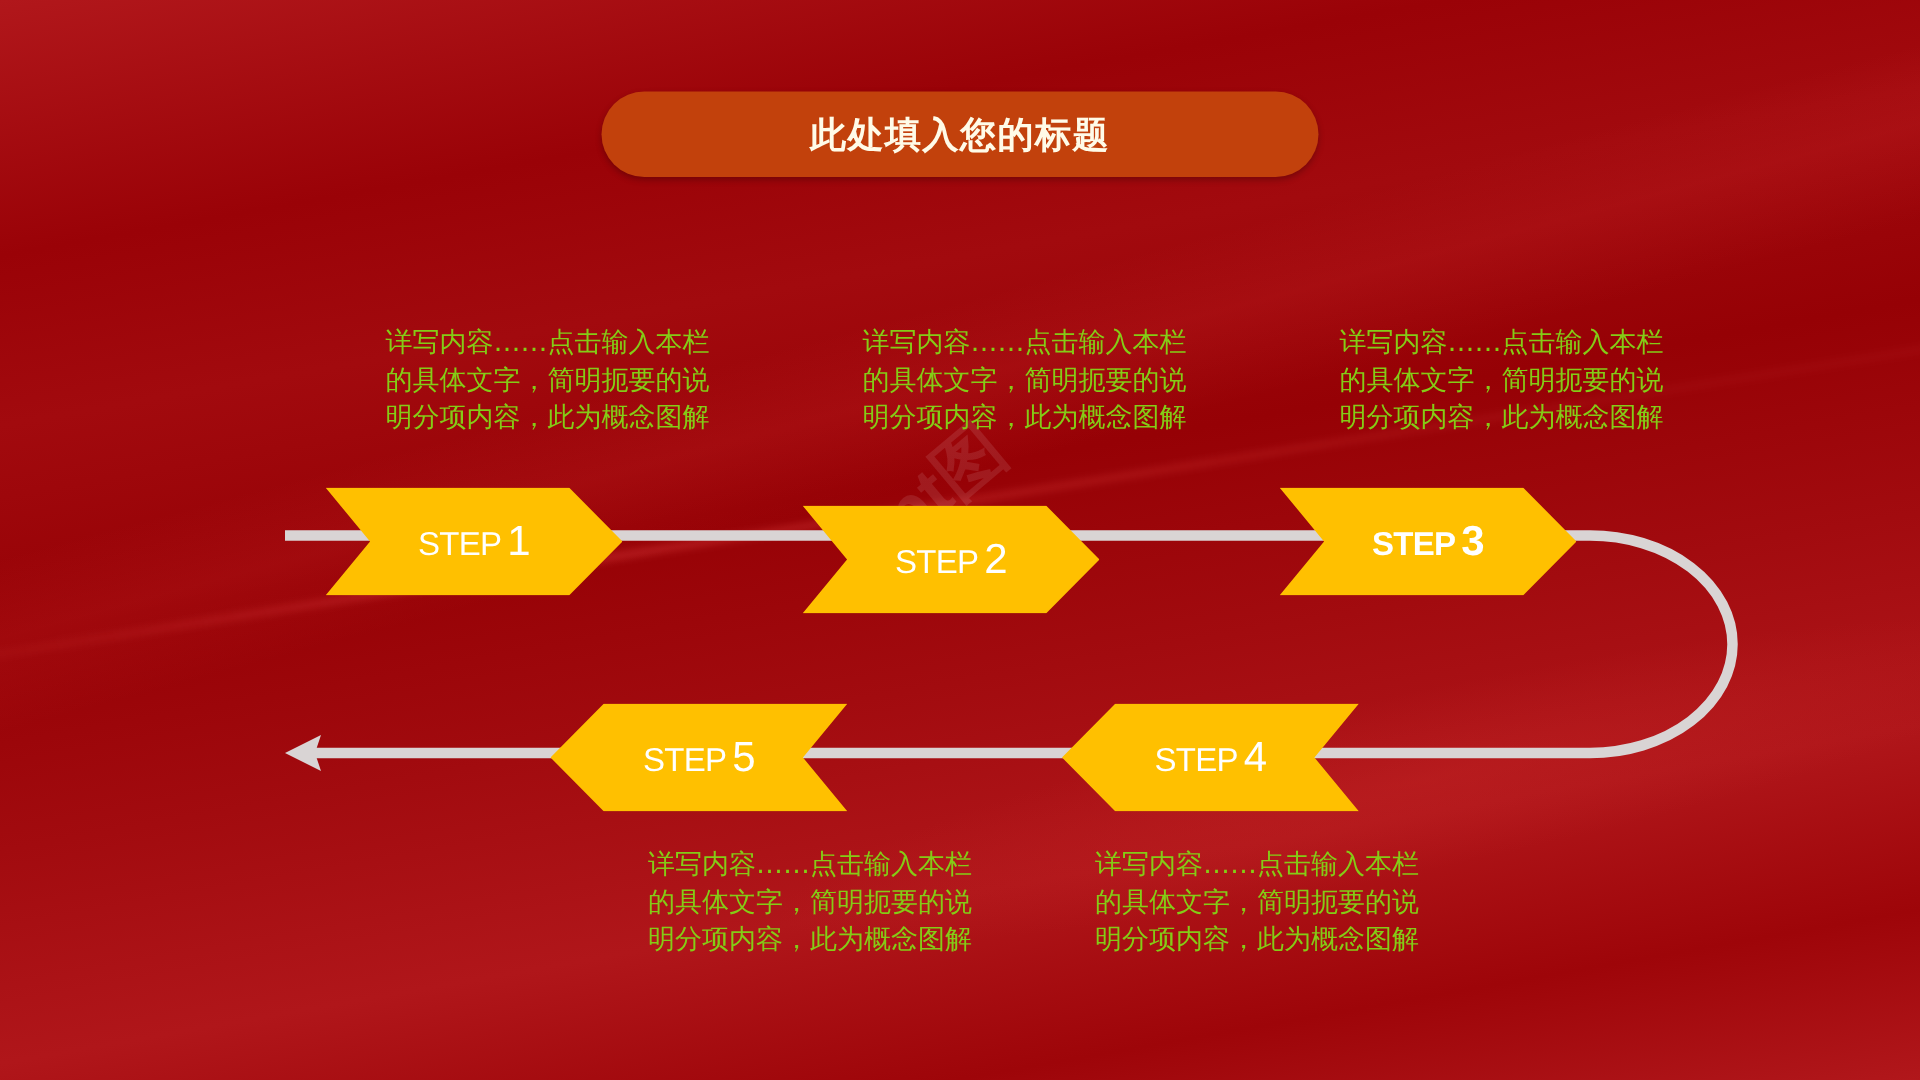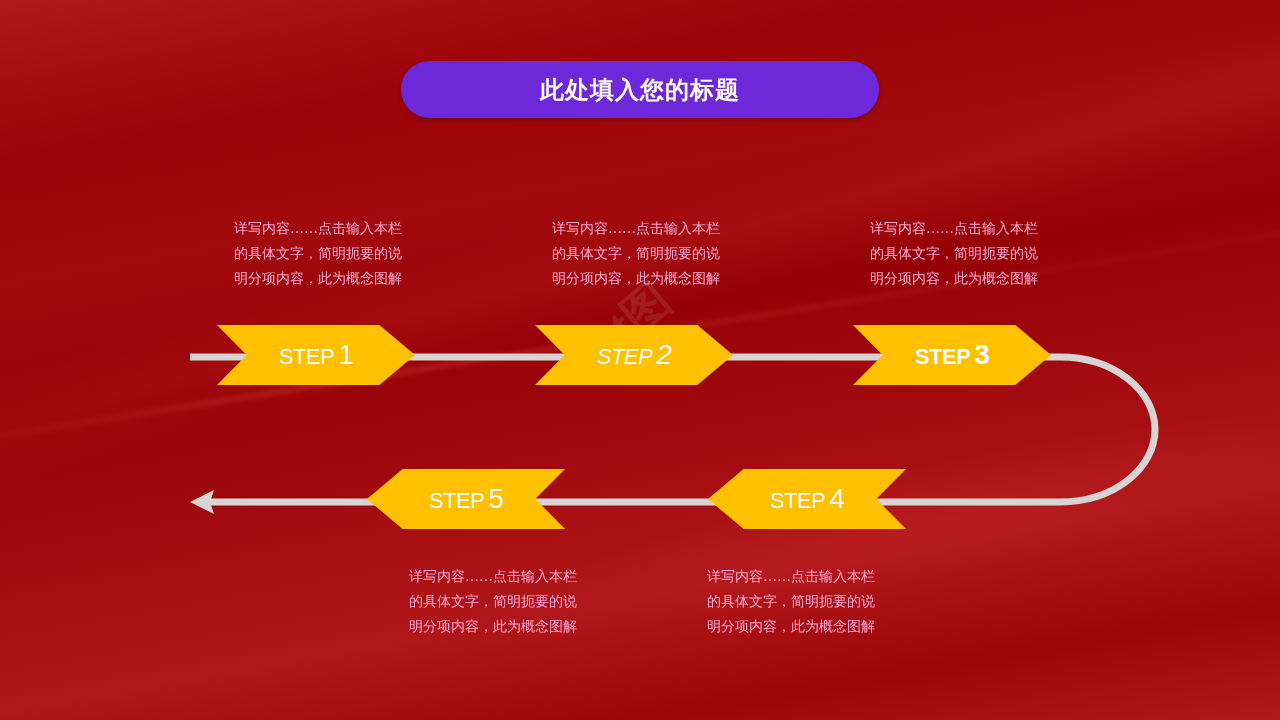--- a/index.html
+++ b/index.html
@@ -19,44 +19,44 @@
     background: linear-gradient(90deg, rgba(255,90,90,0) 0%, rgba(255,90,90,0.25) 30%, rgba(255,90,90,0.05) 80%);
     transform: rotate(-9deg); filter: blur(2px);
   }
   .sheen2 {
     position: absolute; left: 500px; top: 460px; width: 900px; height: 120px;
     background: radial-gradient(ellipse at center, rgba(200,40,40,0.35) 0%, rgba(200,40,40,0) 70%);
     transform: rotate(-12deg);
   }
   .title-pill {
     position: absolute; left: 401px; top: 61px; width: 478px; height: 57px;
-    border-radius: 29px; background: #6d28d9;
+    border-radius: 29px; background: #c2410c;
     display: flex; align-items: center; justify-content: center;
     box-shadow: 0 2px 4px rgba(0,0,0,0.25);
   }
   .title-text {
     color: #fffbe8; font-size: 24px; font-weight: bold; letter-spacing: 1px;
   }
   svg.flow { position: absolute; left: 0; top: 0; }
   .chev {
-    position: absolute; width: 198px; height: 60px;
+    position: absolute; width: 198px; height: 72px;
     background: #ffc000;
     display: flex; align-items: center; justify-content: center;
     filter: drop-shadow(0 2px 3px rgba(0,0,0,0.3));
   }
   .chev.right { clip-path: polygon(0 0, 82% 0, 100% 50%, 82% 100%, 0 100%, 15% 50%); }
   .chev.left  { clip-path: polygon(18% 0, 100% 0, 85% 50%, 100% 100%, 18% 100%, 0 50%); }
   .step-label {
     color: #ffffff; font-family: "Liberation Sans", sans-serif;
     font-size: 22px; letter-spacing: -0.5px; white-space: nowrap;
   }
   .step-num { font-size: 28px; margin-left: 4px; }
   .desc {
     position: absolute; width: 200px;
-    color: #f9a8d4; font-size: 14px; line-height: 25px;
+    color: #84cc16; font-size: 18px; line-height: 25px; margin-left: 23px;
   }
   .desc div { white-space: nowrap; }
   .watermark {
     position: absolute; left: 560px; top: 300px;
     color: rgba(255,255,255,0.10); font-size: 46px; font-weight: bold;
     transform: rotate(-40deg); font-family: "Liberation Sans", sans-serif;
   }
 </style>
 </head>
 <body>
@@ -72,21 +72,21 @@
 <svg class="flow" width="1280" height="720">
   <path d="M190 357 L1060 357 A 95 72.5 0 0 1 1060 502 L205 502" fill="none" stroke="#d9d4d4" stroke-width="7"></path>
   <polygon points="190,502 214,490 210,502 214,514" fill="#d9d4d4"></polygon>
 </svg>
 
 <div class="watermark">ppt图</div>
 
 <div class="chev right" style="left:217px; top:325px;">
   <span class="step-label"><span>STEP</span><span class="step-num">1</span></span>
 </div>
-<div class="chev right" style="left:535px; top:325px;font-style:italic;">
+<div class="chev right" style="left:535px; top:337px;">
   <span class="step-label"><span>STEP</span><span class="step-num">2</span></span>
 </div>
 <div class="chev right" style="left:853px; top:325px;font-weight:bold;">
   <span class="step-label"><span>STEP</span><span class="step-num">3</span></span>
 </div>
 
 <div class="chev left" style="left:708px; top:469px;">
   <span class="step-label"><span>STEP</span><span class="step-num">4</span></span>
 </div>
 <div class="chev left" style="left:367px; top:469px;justify-content:center;">

